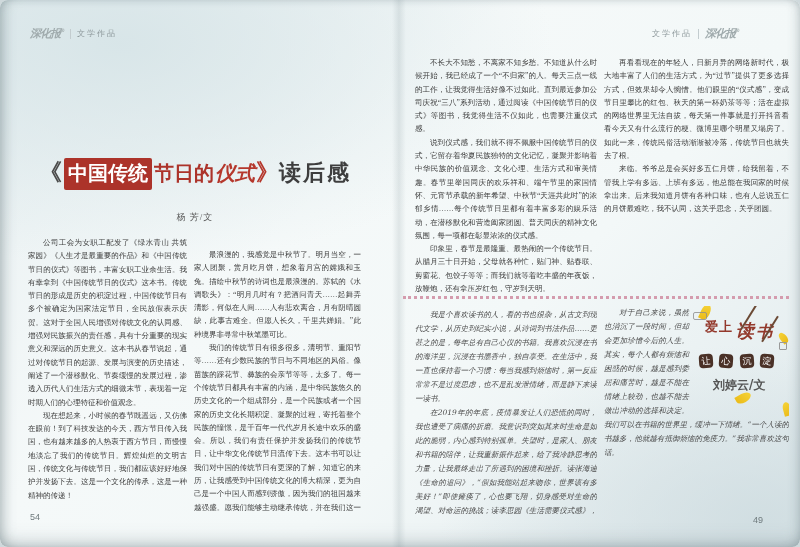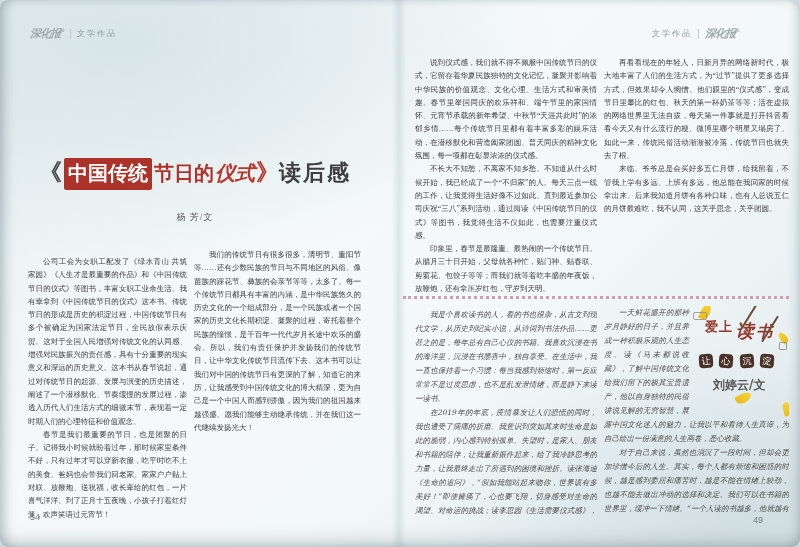--- a/index.html
+++ b/index.html
@@ -31,21 +31,21 @@
   .t-open{color:#4a4a4a;font-size:23px;}
   .t-box{display:inline-block;background:#ac332a;color:#fff;font-size:20px;padding:2px 4px 3px;border-radius:2px;margin:12px 2px;}
   .t-red{color:#ac332a;font-size:20px;}
   .t-script{color:#b5372c;font-size:20px;font-family:"DejaVu Serif",serif;font-style:italic;font-weight:bold;margin:0 1px;}
   .t-close{color:#b5372c;font-size:23px;}
   .t-suffix{color:#3e3e3e;font-size:22px;letter-spacing:2px;}
   .ltitle .author{margin-top:9px;font-size:9px;color:#5a5a5a;letter-spacing:1px;}
   
   .col{position:absolute;overflow:hidden;font-size:7.5px;line-height:13.3px;color:#3c3c3c;text-align:justify;}
   .col p{margin:0;text-indent:2em;}
-  .cL1{left:28px;top:255px;width:159px;height:268px;}
+  .cL1{left:28px;top:236px;width:159px;height:268px;}
   .cL2{left:194px;top:248px;width:167px;height:268px;}
   .cR1a{left:415px;top:56px;width:182px;height:238px;}
   .cR2a{left:604px;top:56px;width:185px;height:238px;}
   .cR1b{left:415px;top:308px;width:182px;height:206px;}
   .cR2b{left:604px;top:306px;width:185px;height:206px;}
   .hand{font-family:"DejaVu Serif",serif;font-style:italic;color:#4b4b4b;line-height:14px;font-size:7.5px;}
   .pageno{position:absolute;font-size:9px;color:#6f7a7d;font-family:"Liberation Sans",sans-serif;}
   .pn48{left:30px;top:512px;}
   .pn49{left:753px;top:515px;}
   
@@ -106,31 +106,31 @@
 
   <div class="ltitle">
     <div class="row">
       <span class="t-open">《</span><span class="t-box">中国传统</span><span class="t-red">节日的</span><span class="t-script">仪式</span><span class="t-close">》</span><span class="t-suffix">读后感</span>
     </div>
     <div class="author">杨 芳/文</div>
   </div>
 
   <div class="col cL1">
       <p>公司工会为女职工配发了《绿水青山 共筑家园》《人生才是最重要的作品》和《中国传统节日的仪式》等图书，丰富女职工业余生活。我有幸拿到《中国传统节日的仪式》这本书。传统节日的形成是历史的积淀过程，中国传统节日有多个被确定为国家法定节日，全民放假表示庆贺。这对于全国人民增强对传统文化的认同感、增强对民族振兴的责任感，具有十分重要的现实意义和深远的历史意义。这本书从春节说起，通过对传统节日的起源、发展与演变的历史描述，阐述了一个潜移默化、节奏缓慢的发展过程，渗透入历代人们生活方式的细微末节，表现着一定时期人们的心理特征和价值观念。</p>
-      <p>春节是我们最重要的节日，也是团聚的日子。记得我小时候就盼着过年，那时候家里条件不好，只有过年才可以穿新衣服，吃平时吃不上的美食。爸妈也会带我们回老家。家家户户贴上对联、放鞭炮、送祝福，收长辈给的红包，一片喜气洋洋。到了正月十五夜晚，小孩子打着红灯笼，欢声笑语过元宵节！</p>
       <p>现在想起来，小时候的春节既遥远，又仿佛在眼前！到了科技发达的今天，西方节日传入我国，也有越来越多的人热衷于西方节日，而慢慢地淡忘了我们的传统节日。辉煌灿烂的文明古国，传统文化与传统节日，我们都应该好好地保护并发扬下去。这是一个文化的传承，这是一种精神的传递！</p>
     </div>
   <div class="col cL2">
+      <p>最浪漫的，我感觉是中秋节了。明月当空，一家人团聚，赏月吃月饼，想象着月宫的嫦娥和玉兔。描绘中秋节的诗词也是最浪漫的。苏轼的《水调歌头》：“明月几时有？把酒问青天……起舞弄清影，何似在人间……人有悲欢离合，月有阴晴圆缺，此事古难全。但愿人长久，千里共婵娟。”此种境界非寻常中秋笔墨可比。</p>
       <p>我们的传统节日有很多很多，清明节、重阳节等……还有少数民族的节日与不同地区的风俗。像苗族的踩花节、彝族的会亲节等等，太多了。每一个传统节日都具有丰富的内涵，是中华民族悠久的历史文化的一个组成部分，是一个民族或者一个国家的历史文化长期积淀、凝聚的过程，寄托着整个民族的憧憬，是千百年一代代岁月长途中欢乐的盛会。所以，我们有责任保护并发扬我们的传统节日，让中华文化传统节日流传下去。这本书可以让我们对中国的传统节日有更深的了解，知道它的来历，让我感受到中国传统文化的博大精深，更为自己是一个中国人而感到骄傲，因为我们的祖国越来越强盛。愿我们能够主动继承传统，并在我们这一代继续发扬光大！</p>
     </div>
   <div class="pageno pn48">54</div>
 
   <div class="col cR1a">
+      <p>不长大不知愁，不离家不知乡愁。不知道从什么时候开始，我已经成了一个“不归家”的人。每天三点一线的工作，让我觉得生活好像不过如此。直到最近参加公司庆祝“三八”系列活动，通过阅读《中国传统节日的仪式》等图书，我觉得生活不仅如此，也需要注重仪式感。</p>
       <p>说到仪式感，我们就不得不佩服中国传统节日的仪式，它留存着华夏民族独特的文化记忆，凝聚并影响着中华民族的价值观念、文化心理、生活方式和审美情趣。春节里举国同庆的欢乐祥和、端午节里的家国情怀、元宵节承载的新年希望、中秋节“天涯共此时”的浓郁乡情……每个传统节日里都有着丰富多彩的娱乐活动，在潜移默化和营造阖家团圆、普天同庆的精神文化氛围，每一项都在彰显浓浓的仪式感。</p>
-      <p>不长大不知愁，不离家不知乡愁。不知道从什么时候开始，我已经成了一个“不归家”的人。每天三点一线的工作，让我觉得生活好像不过如此。直到最近参加公司庆祝“三八”系列活动，通过阅读《中国传统节日的仪式》等图书，我觉得生活不仅如此，也需要注重仪式感。</p>
       <p>印象里，春节是最隆重、最热闹的一个传统节日。从腊月三十日开始，父母就各种忙，贴门神、贴春联、剪窗花、包饺子等等；而我们就等着吃丰盛的年夜饭，放鞭炮，还有拿压岁红包，守岁到天明。</p>
     </div>
 
   <div class="col cR2a">
     <div>
         <p>再看看现在的年轻人，日新月异的网络新时代，极大地丰富了人们的生活方式，为“过节”提供了更多选择方式，但效果却令人惋惜。他们眼里的“仪式感”，变成节日里攀比的红包、秋天的第一杯奶茶等等；活在虚拟的网络世界里无法自拔，每天第一件事就是打开抖音看看今天又有什么流行的梗、微博里哪个明星又塌房了。如此一来，传统民俗活动渐渐被冷落，传统节日也就失去了根。</p>
         <p>来临。爷爷总是会买好多五仁月饼，给我留着，不管我上学有多远、上班有多远，他总能在我回家的时候拿出来。后来我知道月饼有各种口味，也有人总说五仁的月饼最难吃，我不认同，这关乎思念，关乎团圆。</p>
       </div>
   </div>
 
@@ -158,19 +158,18 @@
       <div class="sealmark"></div>
       <div class="badges">
         <span class="badge">让</span>
         <span class="badge">心</span>
         <span class="badge">沉</span>
         <span class="badge">淀</span>
       </div>
       <div class="rt-author">刘婷云/文</div>
     </div>
     <div>
-        <p>一天鲜花盛开的那种岁月静好的日子，并且养成一种积极乐观的人生态度。读《马未都说收藏》，了解中国传统文化给我们留下的极其宝贵遗产，他以自身独特的民俗讲说见解的无穷智慧，展露中国文化迷人的魅力，让我以平和看待人生真谛，为自己绘出一份满意的人生画卷，悉心收藏。</p>
         <p>对于自己来说，虽然也消沉了一段时间，但却会更加珍惜今后的人生。其实，每个人都有烦恼和困惑的时候，越是感到委屈和痛苦时，越是不能在情绪上较劲，也越不能去做出冲动的选择和决定。我们可以在书籍的世界里，缓冲一下情绪。“一个人读的书越多，他就越有抵御烦恼的免疫力。”我非常喜欢这句话。</p>
       </div>
   </div>
 
   <div class="pageno pn49">49</div>
 </div>
 
 </body></html>

